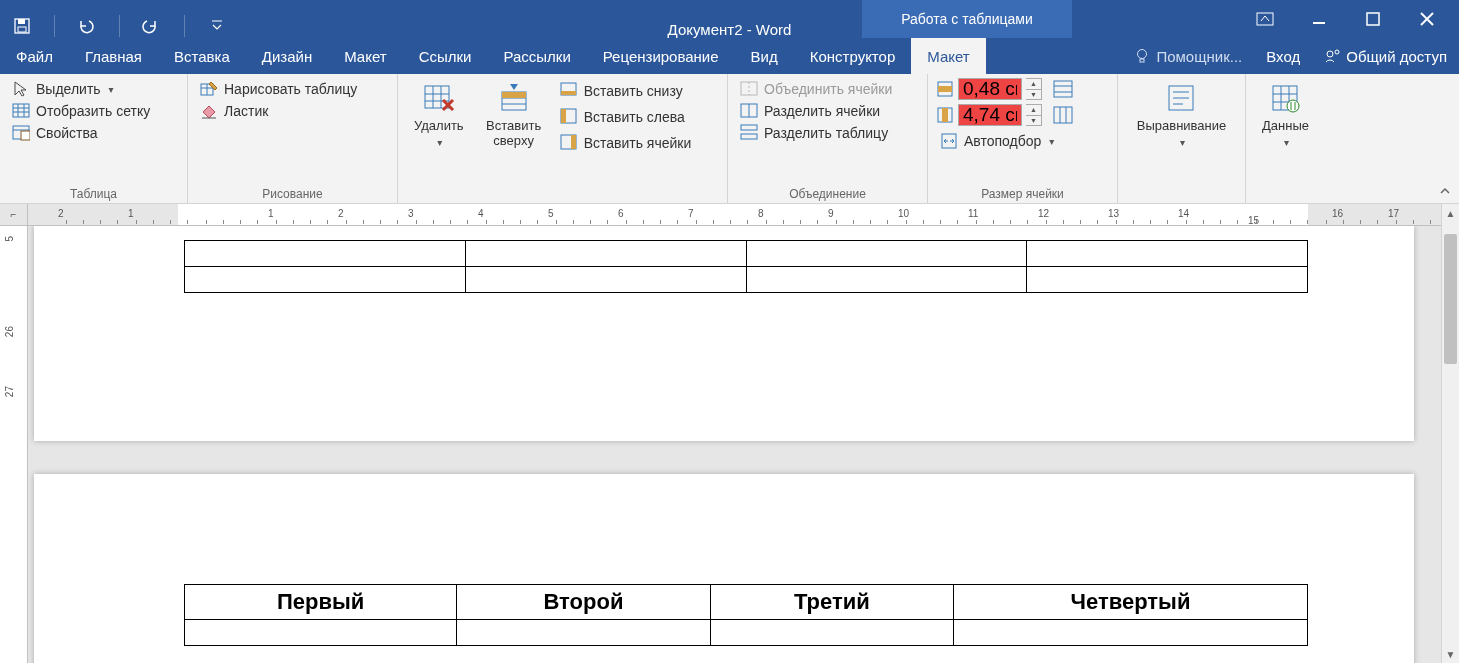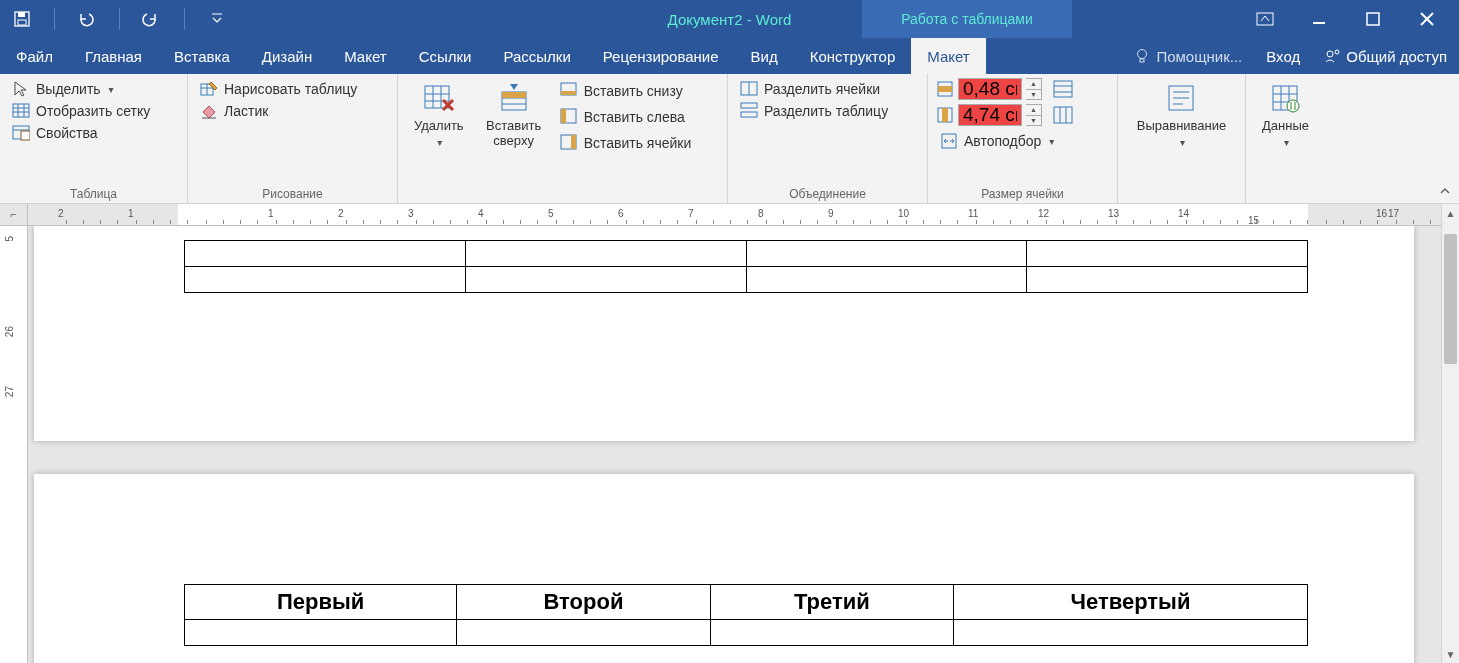--- a/index.html
+++ b/index.html
@@ -1,19 +1,19 @@
 <!DOCTYPE html>
 <html><head>
 <meta charset="utf-8">
 <style>
 * { box-sizing: border-box; margin: 0; padding: 0; font-family: "Segoe UI", Tahoma, sans-serif; }
 body { width: 1459px; height: 663px; background: #e6e6e6; overflow: hidden; position: relative; }
 
 
-.titlebar { height: 38px; background: #2b579a; display: flex; align-items: center; color: #5eead4; font-size: 13px; }
+.titlebar { height: 38px; background: #2b579a; display: flex; align-items: flex-end; color: #ffffff; font-size: 13px; }
 .qat { display: flex; align-items: center; gap: 20px; padding: 0 10px; }
 .qat .iconbtn { width: 24px; height: 24px; display: flex; align-items: center; justify-content: center; cursor: pointer; }
 .qat .sep { width: 1px; height: 22px; background: rgba(255,255,255,.25); }
 .title-center { position: absolute; left: 0; right: 0; text-align: center; pointer-events: none; font-size: 15px; }
 .context-tab { position: absolute; left: 862px; top: 0; height: 38px; width: 210px; background: #3a6bb5; display: flex; align-items: center; justify-content: center; font-size: 14px; }
 .wincontrols { position: absolute; right: 0; top: 0; height: 38px; display: flex; align-items: center; gap: 30px; padding-right: 20px; }
 .wincontrols .wc { width: 24px; height: 24px; display: flex; align-items: center; justify-content: center; cursor: pointer; font-size: 18px; }
 
 
 .tabrow { height: 36px; background: #2b579a; display: flex; align-items: stretch; color: #fff; font-size: 15px; }
@@ -254,20 +254,27 @@
         <svg class="ic">
             <rect x="1" y="1" width="15" height="14" fill="none" stroke="#3a7ab8"></rect>
             <rect x="11" y="1" width="5" height="14" fill="#d9a347"></rect>
           </svg>
         <span>Вставить ячейки</span>
       </div>
     </div>
   </div>
 
   <div class="group" style="width:200px">
+    <div class="rbtn disabled">
+      <svg class="ic">
+          <rect x="1" y="2" width="16" height="13" fill="none" stroke="#b7b7b7"></rect>
+          <line x1="9" y1="2" x2="9" y2="15" stroke="#b7b7b7" stroke-dasharray="2 2"></line>
+        </svg>
+      <span>Объединить ячейки</span>
+    </div>
     <div class="rbtn">
       <svg class="ic">
           <rect x="1" y="2" width="16" height="13" fill="none" stroke="#3a7ab8"></rect>
           <line x1="9" y1="2" x2="9" y2="15" stroke="#3a7ab8"></line>
         </svg>
       <span>Разделить ячейки</span>
     </div>
     <div class="rbtn">
       <svg class="ic">
           <rect x="1" y="1" width="16" height="5" fill="none" stroke="#3a7ab8"></rect>
@@ -447,21 +454,21 @@
       <span class="num" style="left: 1150px;">14</span>
       <span style="position: absolute; top: 16px; width: 1px; height: 4px; background: rgb(136, 136, 136); left: 1158px;"></span>
       <span style="position: absolute; top: 16px; width: 1px; height: 4px; background: rgb(136, 136, 136); left: 1175px;"></span>
       <span style="position: absolute; top: 16px; width: 1px; height: 4px; background: rgb(136, 136, 136); left: 1192px;"></span>
       <span style="position: absolute; top: 16px; width: 1px; height: 4px; background: rgb(136, 136, 136); left: 1209px;"></span>
       <span class="num" style="left: 1220px; margin-top: 7px;">15</span>
       <span style="position: absolute; top: 16px; width: 1px; height: 4px; background: rgb(136, 136, 136); left: 1228px;"></span>
       <span style="position: absolute; top: 16px; width: 1px; height: 4px; background: rgb(136, 136, 136); left: 1245px;"></span>
       <span style="position: absolute; top: 16px; width: 1px; height: 4px; background: rgb(136, 136, 136); left: 1262px;"></span>
       <span style="position: absolute; top: 16px; width: 1px; height: 4px; background: rgb(136, 136, 136); left: 1279px;"></span>
-      <span class="num" style="left: 1348px;">16</span>
+      <span class="num" style="left: 1304px;">16</span>
       <span style="position: absolute; top: 16px; width: 1px; height: 4px; background: rgb(136, 136, 136); left: 1298px;"></span>
       <span style="position: absolute; top: 16px; width: 1px; height: 4px; background: rgb(136, 136, 136); left: 1315px;"></span>
       <span style="position: absolute; top: 16px; width: 1px; height: 4px; background: rgb(136, 136, 136); left: 1332px;"></span>
       <span style="position: absolute; top: 16px; width: 1px; height: 4px; background: rgb(136, 136, 136); left: 1349px;"></span>
       <span class="num" style="left: 1360px;">17</span>
       <span style="position: absolute; top: 16px; width: 1px; height: 4px; background: rgb(136, 136, 136); left: 1368px;"></span>
       <span style="position: absolute; top: 16px; width: 1px; height: 4px; background: rgb(136, 136, 136); left: 1385px;"></span>
       <span style="position: absolute; top: 16px; width: 1px; height: 4px; background: rgb(136, 136, 136); left: 1402px;"></span>
       <span style="position: absolute; top: 16px; width: 1px; height: 4px; background: rgb(136, 136, 136); left: 1419px;"></span>
     </div>

